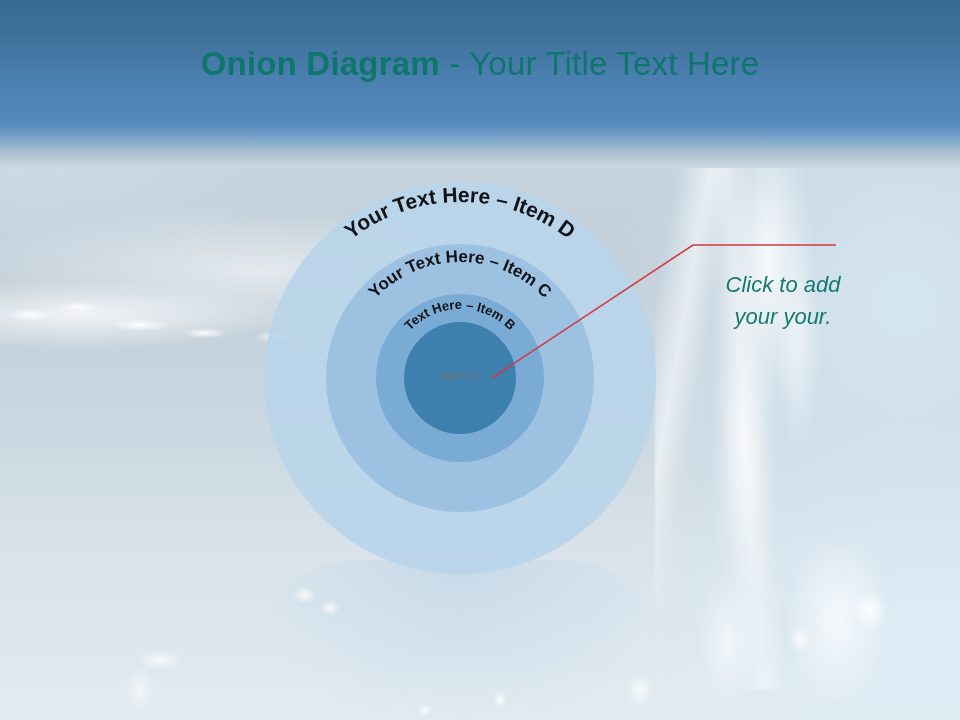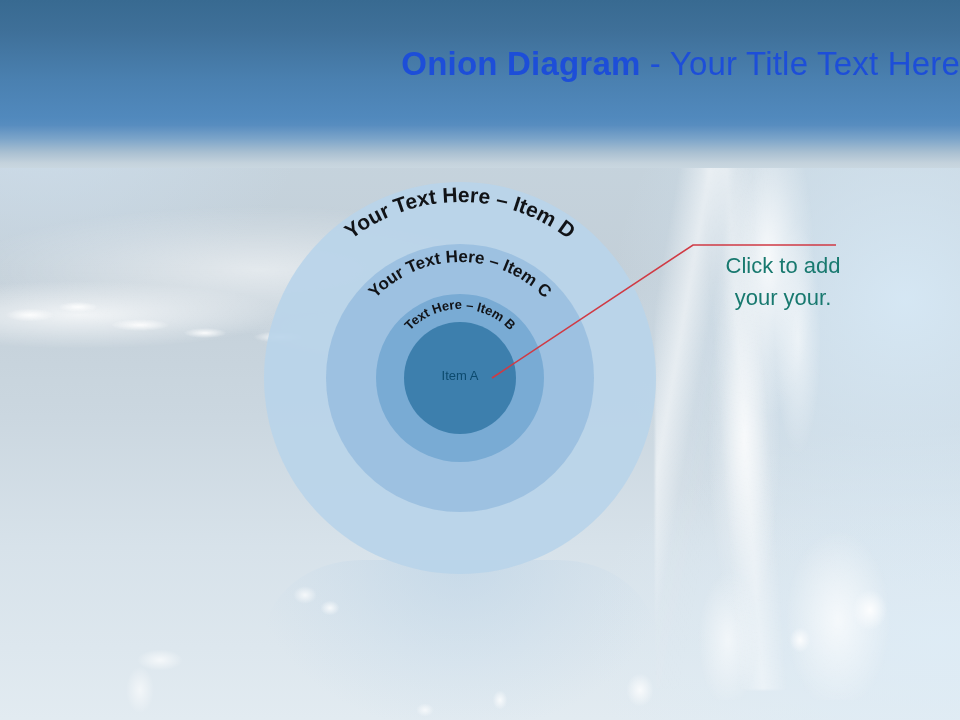--- a/index.html
+++ b/index.html
@@ -122,22 +122,22 @@
   .header-fade {
     position: absolute;
     left: 0; top: 126px;
     width: 960px; height: 42px;
     background: linear-gradient(to bottom, #5a8ec0 0%, #7ba4c9 30%, #a8bfd1 62%, #c4d2dc 88%, #c9d7e0 100%);
   }
   .slide-title {
     position: absolute;
     left: 0; top: 44px;
     width: 960px;
-    text-align: right;
-    color: #1d4ed8;
+    text-align: center;
+    color: #0f766e;
     font-size: 33px;
     line-height: 40px;
     letter-spacing: 0.2px;
     white-space: nowrap;
   }
   .slide-title .t-bold { font-weight: bold; }
   .slide-title .t-light { font-weight: normal; }
 
   
   .diagram { position: absolute; left: 0; top: 0; width: 960px; height: 720px; }
@@ -145,29 +145,30 @@
     font-family: "Liberation Sans", sans-serif;
     font-weight: bold;
     fill: #111317;
   }
   .center-label {
     position: absolute;
     left: 380px; top: 368px;
     width: 160px;
     text-align: center;
     font-size: 13px;
-    color: #0c4a6e;
+    color: #737373;
   }
 
   
   .callout-text {
     position: absolute;
-    left: 688px; top: 250px;
+    left: 688px; top: 269px;
     width: 190px;
     text-align: center;
+    font-style: italic;
     font-size: 22px;
     line-height: 32px;
     color: #18796f;
   }
 </style>
 </head>
 <body>
 
 <div id="slide">
 

